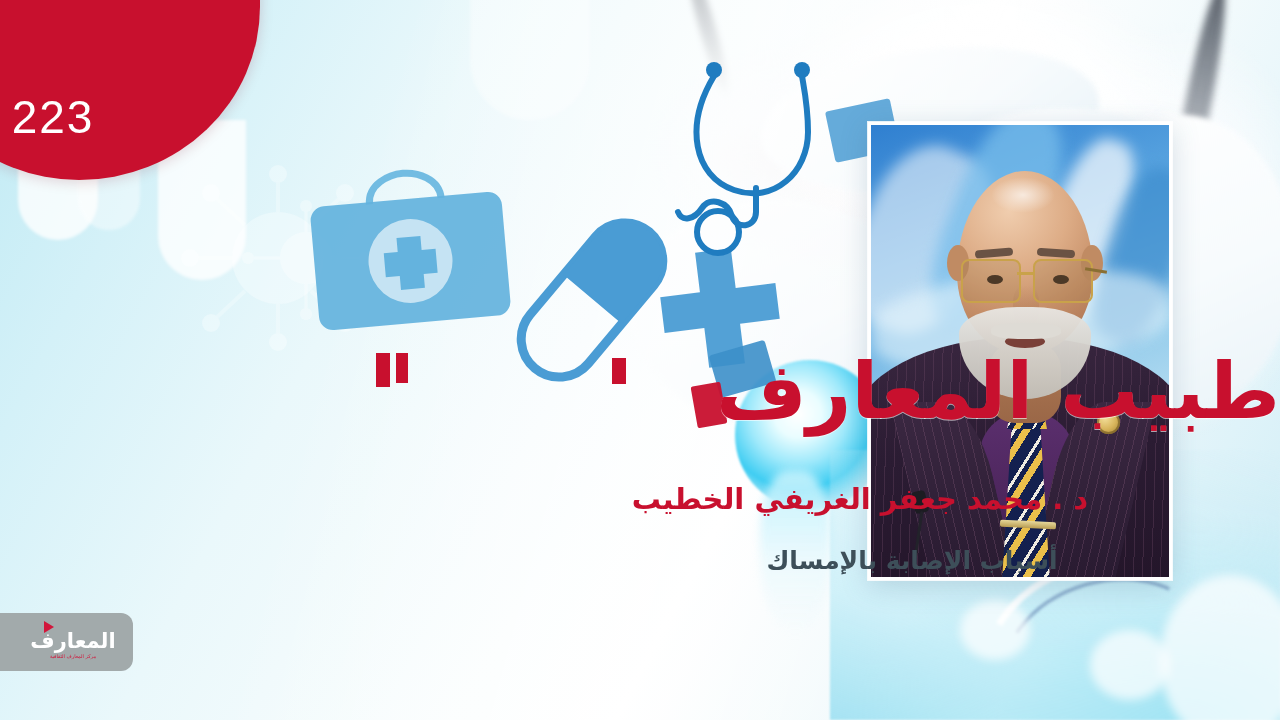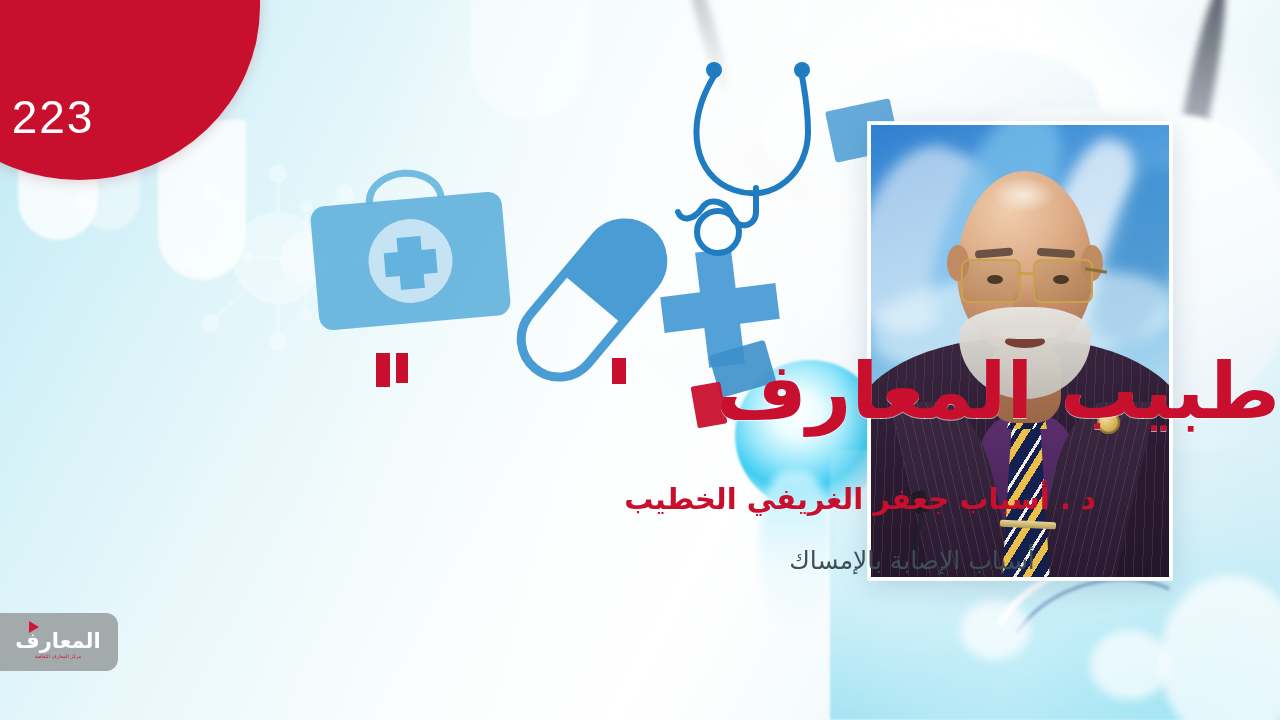--- a/index.html
+++ b/index.html
@@ -408,21 +408,21 @@
     direction: rtl;
   }
   .topic {
     position: absolute;
     left: 0; right: 16px;
     top: 546px;
     text-align: center;
     padding-left: 560px;
     color: #3d4f59;
     font-size: 25px;
-    font-weight: 400;
+    font-weight: 700;
     direction: rtl;
   }
 
   
   .logo-bar {
     position: absolute;
     left: -14px; top: 613px;
     height: 58px;
     display: flex;
     align-items: center;
@@ -432,20 +432,21 @@
     border-radius: 0 12px 12px 0;
     direction: ltr;
   }
   .logo-mark {
     position: relative;
     width: 76px; height: 40px;
     display: flex;
     flex-direction: column;
     align-items: center;
     justify-content: center;
+    margin-left: 15px;
   }
   .logo-play {
     position: absolute;
     left: 9px; top: -1px;
     width: 0; height: 0;
     border-left: 10px solid #d2163b;
     border-top: 6px solid transparent;
     border-bottom: 6px solid transparent;
   }
   .logo-word {
@@ -637,21 +638,21 @@
         <span class="temple"></span>
       </div>
       <div class="beard"></div>
       <div class="mouth"></div>
       <div class="mustache"></div>
     </div>
   </div>
 
   <div class="title">طبيب المعارف</div>
 
-  <div class="presenter">د . أسباب جعفر الغريفي الخطيب</div>
+  <div class="presenter">د . محمد جعفر الغريفي الخطيب</div>
 
   <div class="topic">أسباب الإصابة بالإمساك</div>
 
   <div class="logo-bar">
     <div class="logo-mark">
       <span class="logo-play"></span>
       <span class="logo-word">المعارف</span>
       <span class="logo-sub">مركز المعارف الثقافية</span>
     </div>
   </div>

